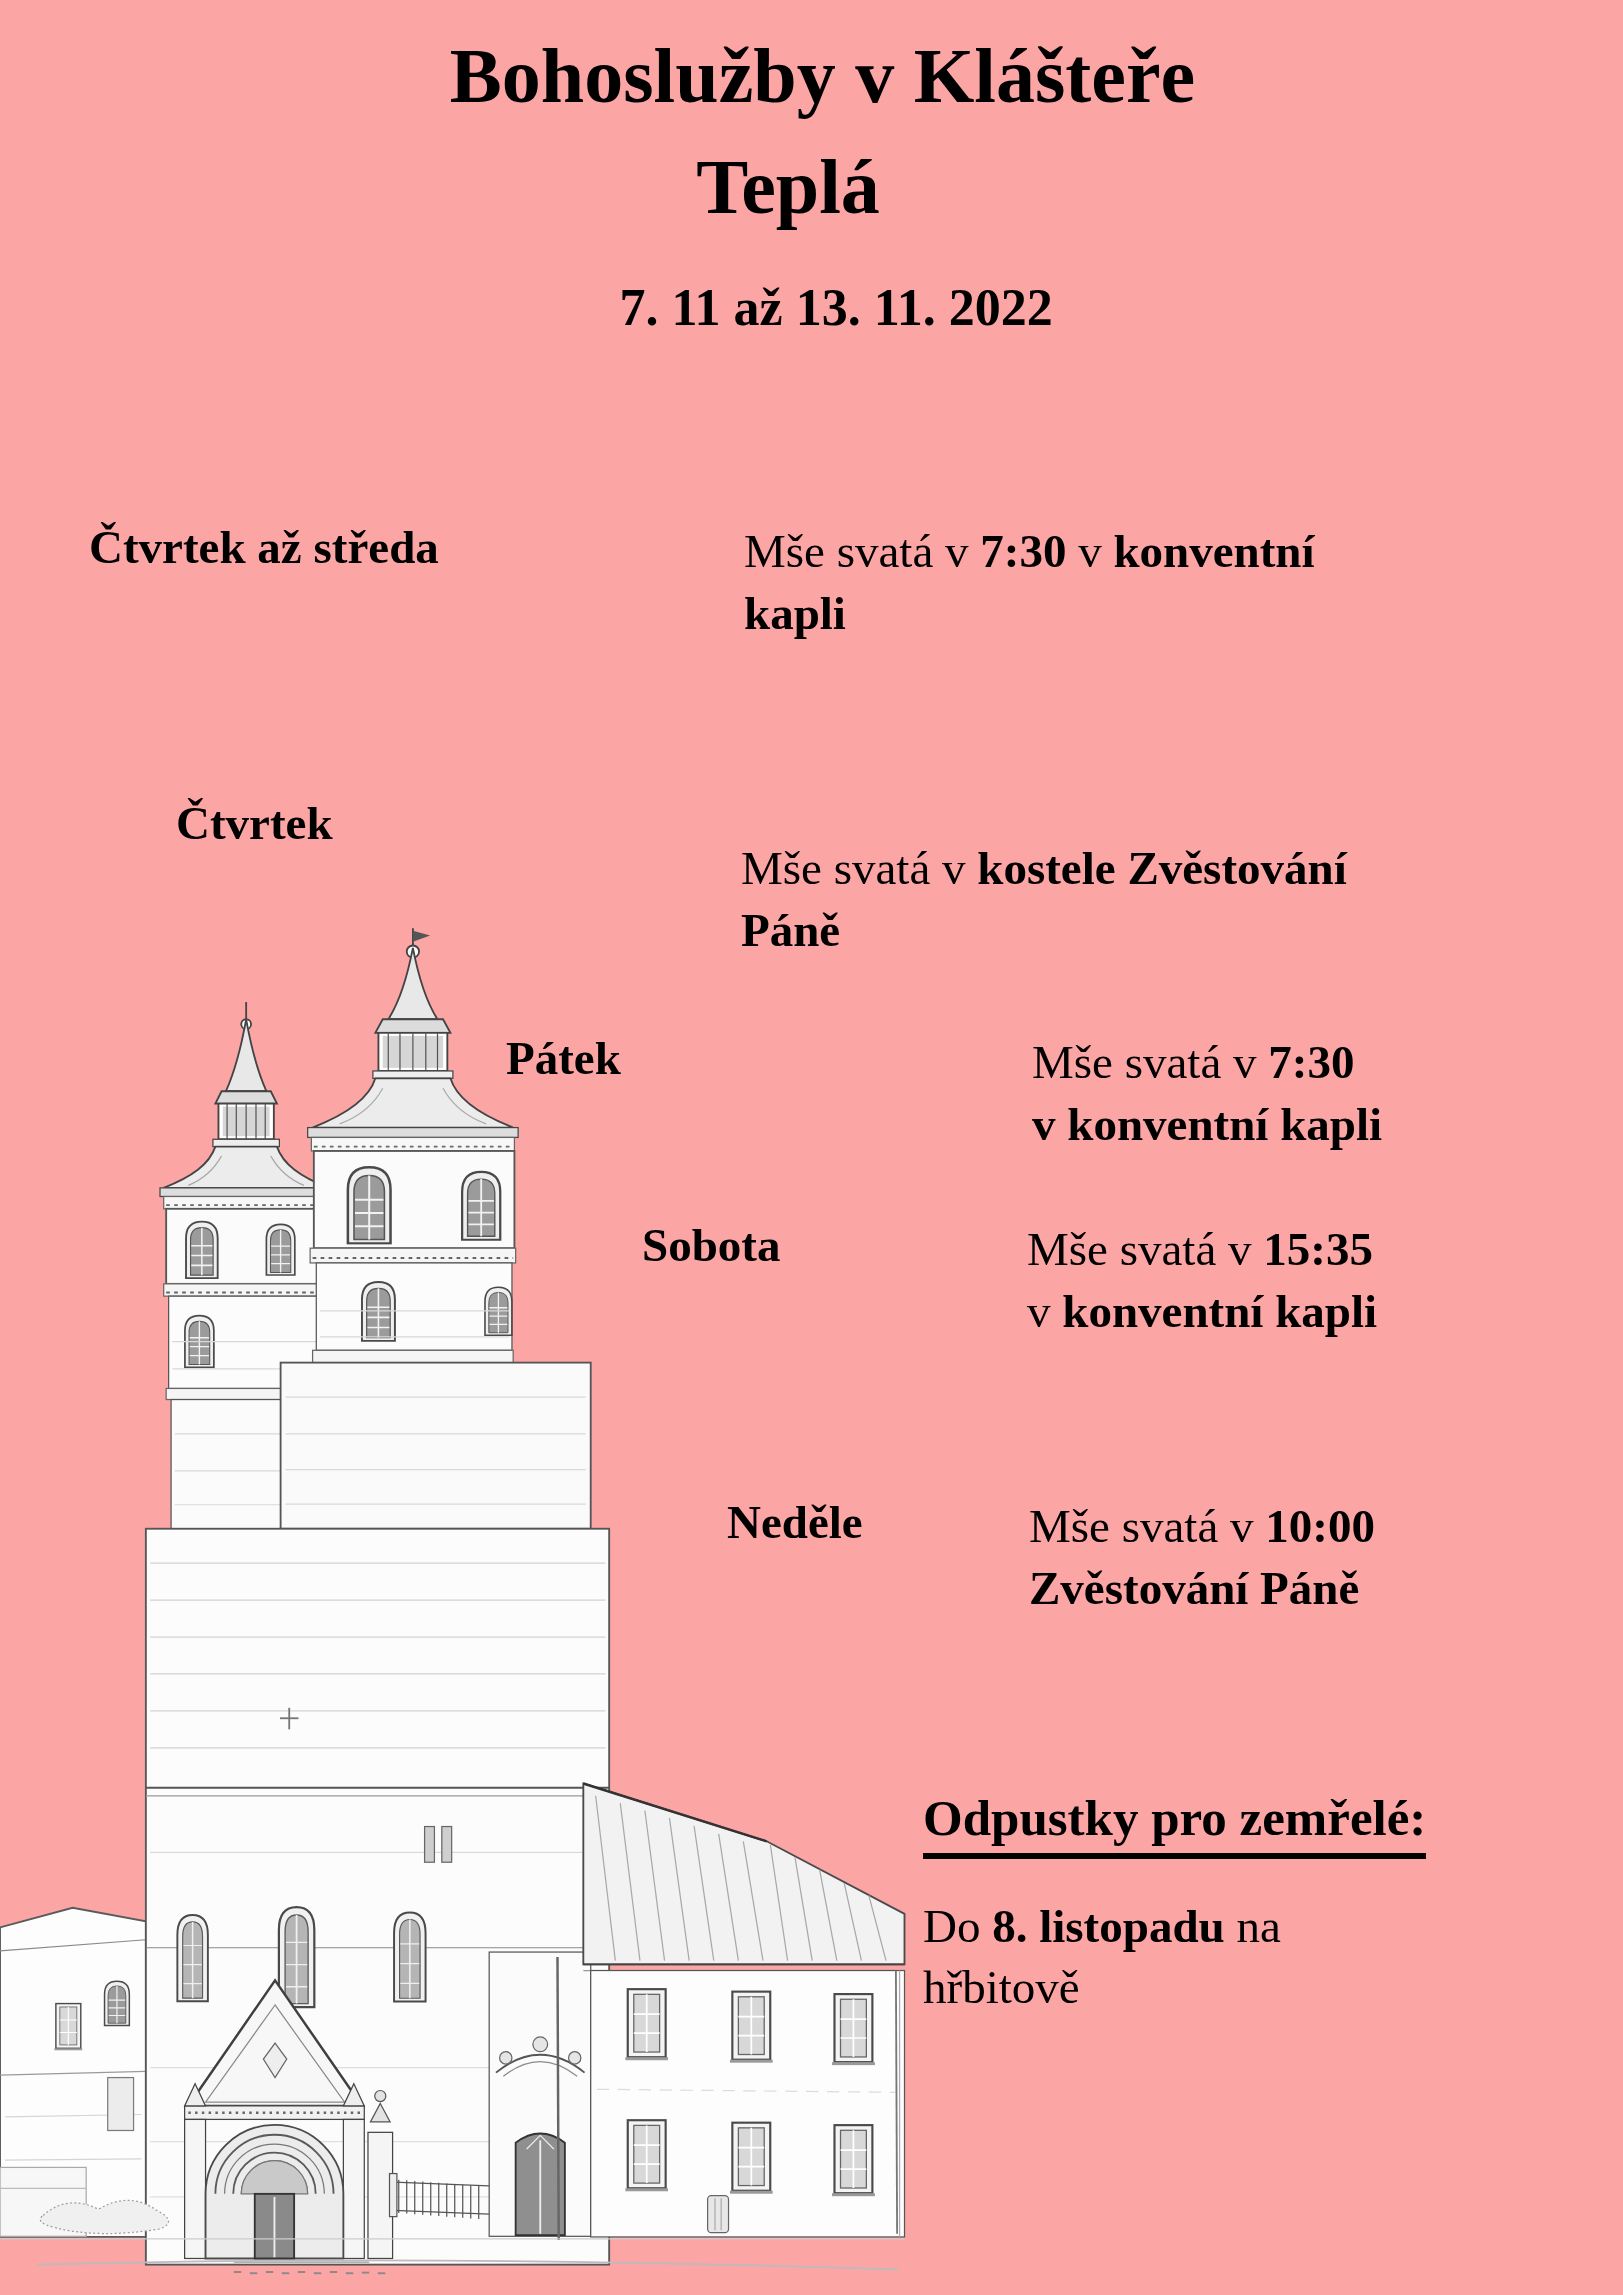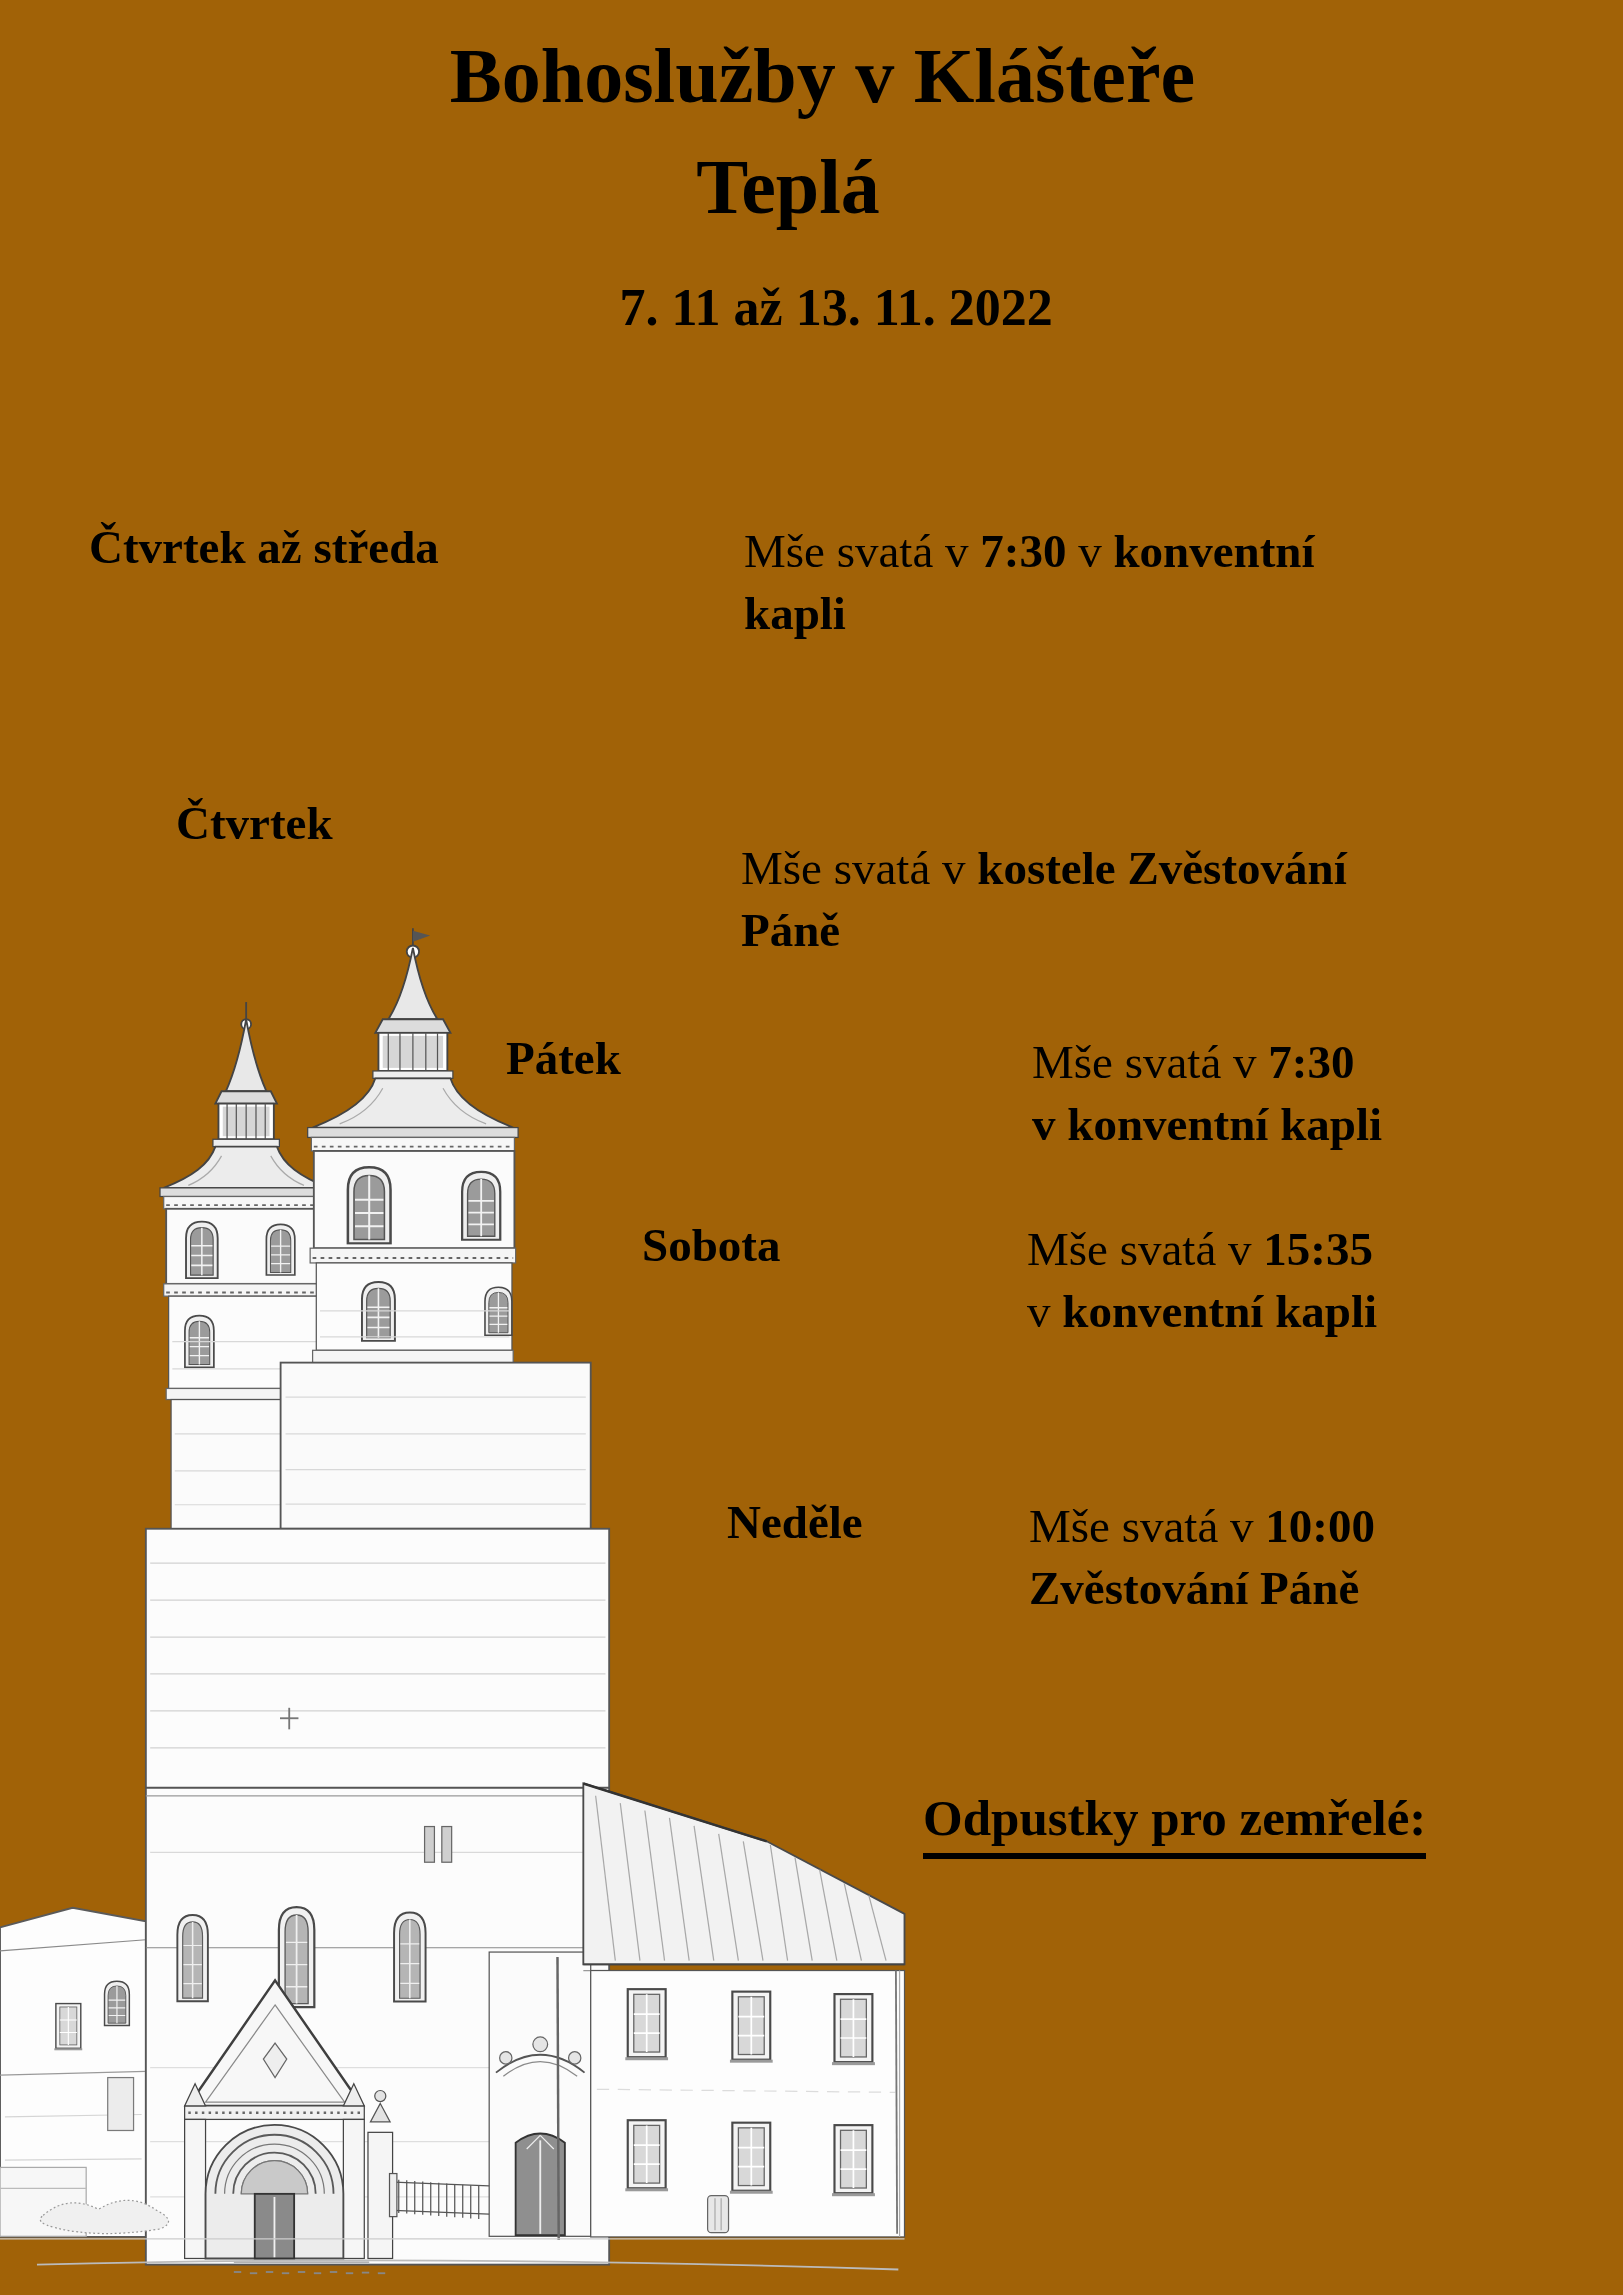--- a/index.html
+++ b/index.html
@@ -1,17 +1,17 @@
 <!DOCTYPE html>
 <html style="font-size:9.8px"><head>
 <meta charset="utf-8">
 <style>
   html,body{margin:0;padding:0;background:#ffffff;}
   .page{
-    position:relative;width:1623px;height:2295px;background:#a16207;color:#000;
+    position:relative;width:1623px;height:2295px;background:#fca5a5;color:#000;
     font-family:"Liberation Serif","DejaVu Serif",serif;overflow:hidden;
   }
   .center{position:absolute;left:0;width:1623px;text-align:center;font-weight:bold;white-space:nowrap;}
   .t1{top:31px;font-size:78px;transform:translateX(11px);}
   .t2{top:142px;font-size:78px;transform:translateX(-23.4px);}
   .date{top:278px;font-size:52px;transform:translateX(24.6px);}
   .lbl{position:absolute;font-weight:bold;font-size:47px;white-space:nowrap;}
   .txt{position:absolute;font-size:47px;line-height:62px;white-space:nowrap;}
   .txt .b,.ind-b .b{font-weight:bold;}
   .r1l{left:89px;top:520px;} .r1c{left:744px;top:520px;}
@@ -315,15 +315,19 @@
     <div class="lbl r5l">Neděle</div>
     <div class="txt r5c">
         <div class="tline"><span>Mše svatá v </span><span class="b">10:00</span></div>
         <div class="tline"><span class="b">Zvěstování Páně</span></div>
       </div>
   </div>
 
   <div class="ind-h">
     <span>Odpustky pro zemřelé:</span>
   </div>
+  <div class="ind-b">
+      <div class="tline"><span>Do </span><span class="b">8. listopadu</span><span> na</span></div>
+      <div class="tline"><span>hřbitově</span></div>
+    </div>
 
 </div>
 
 
 </body></html>

